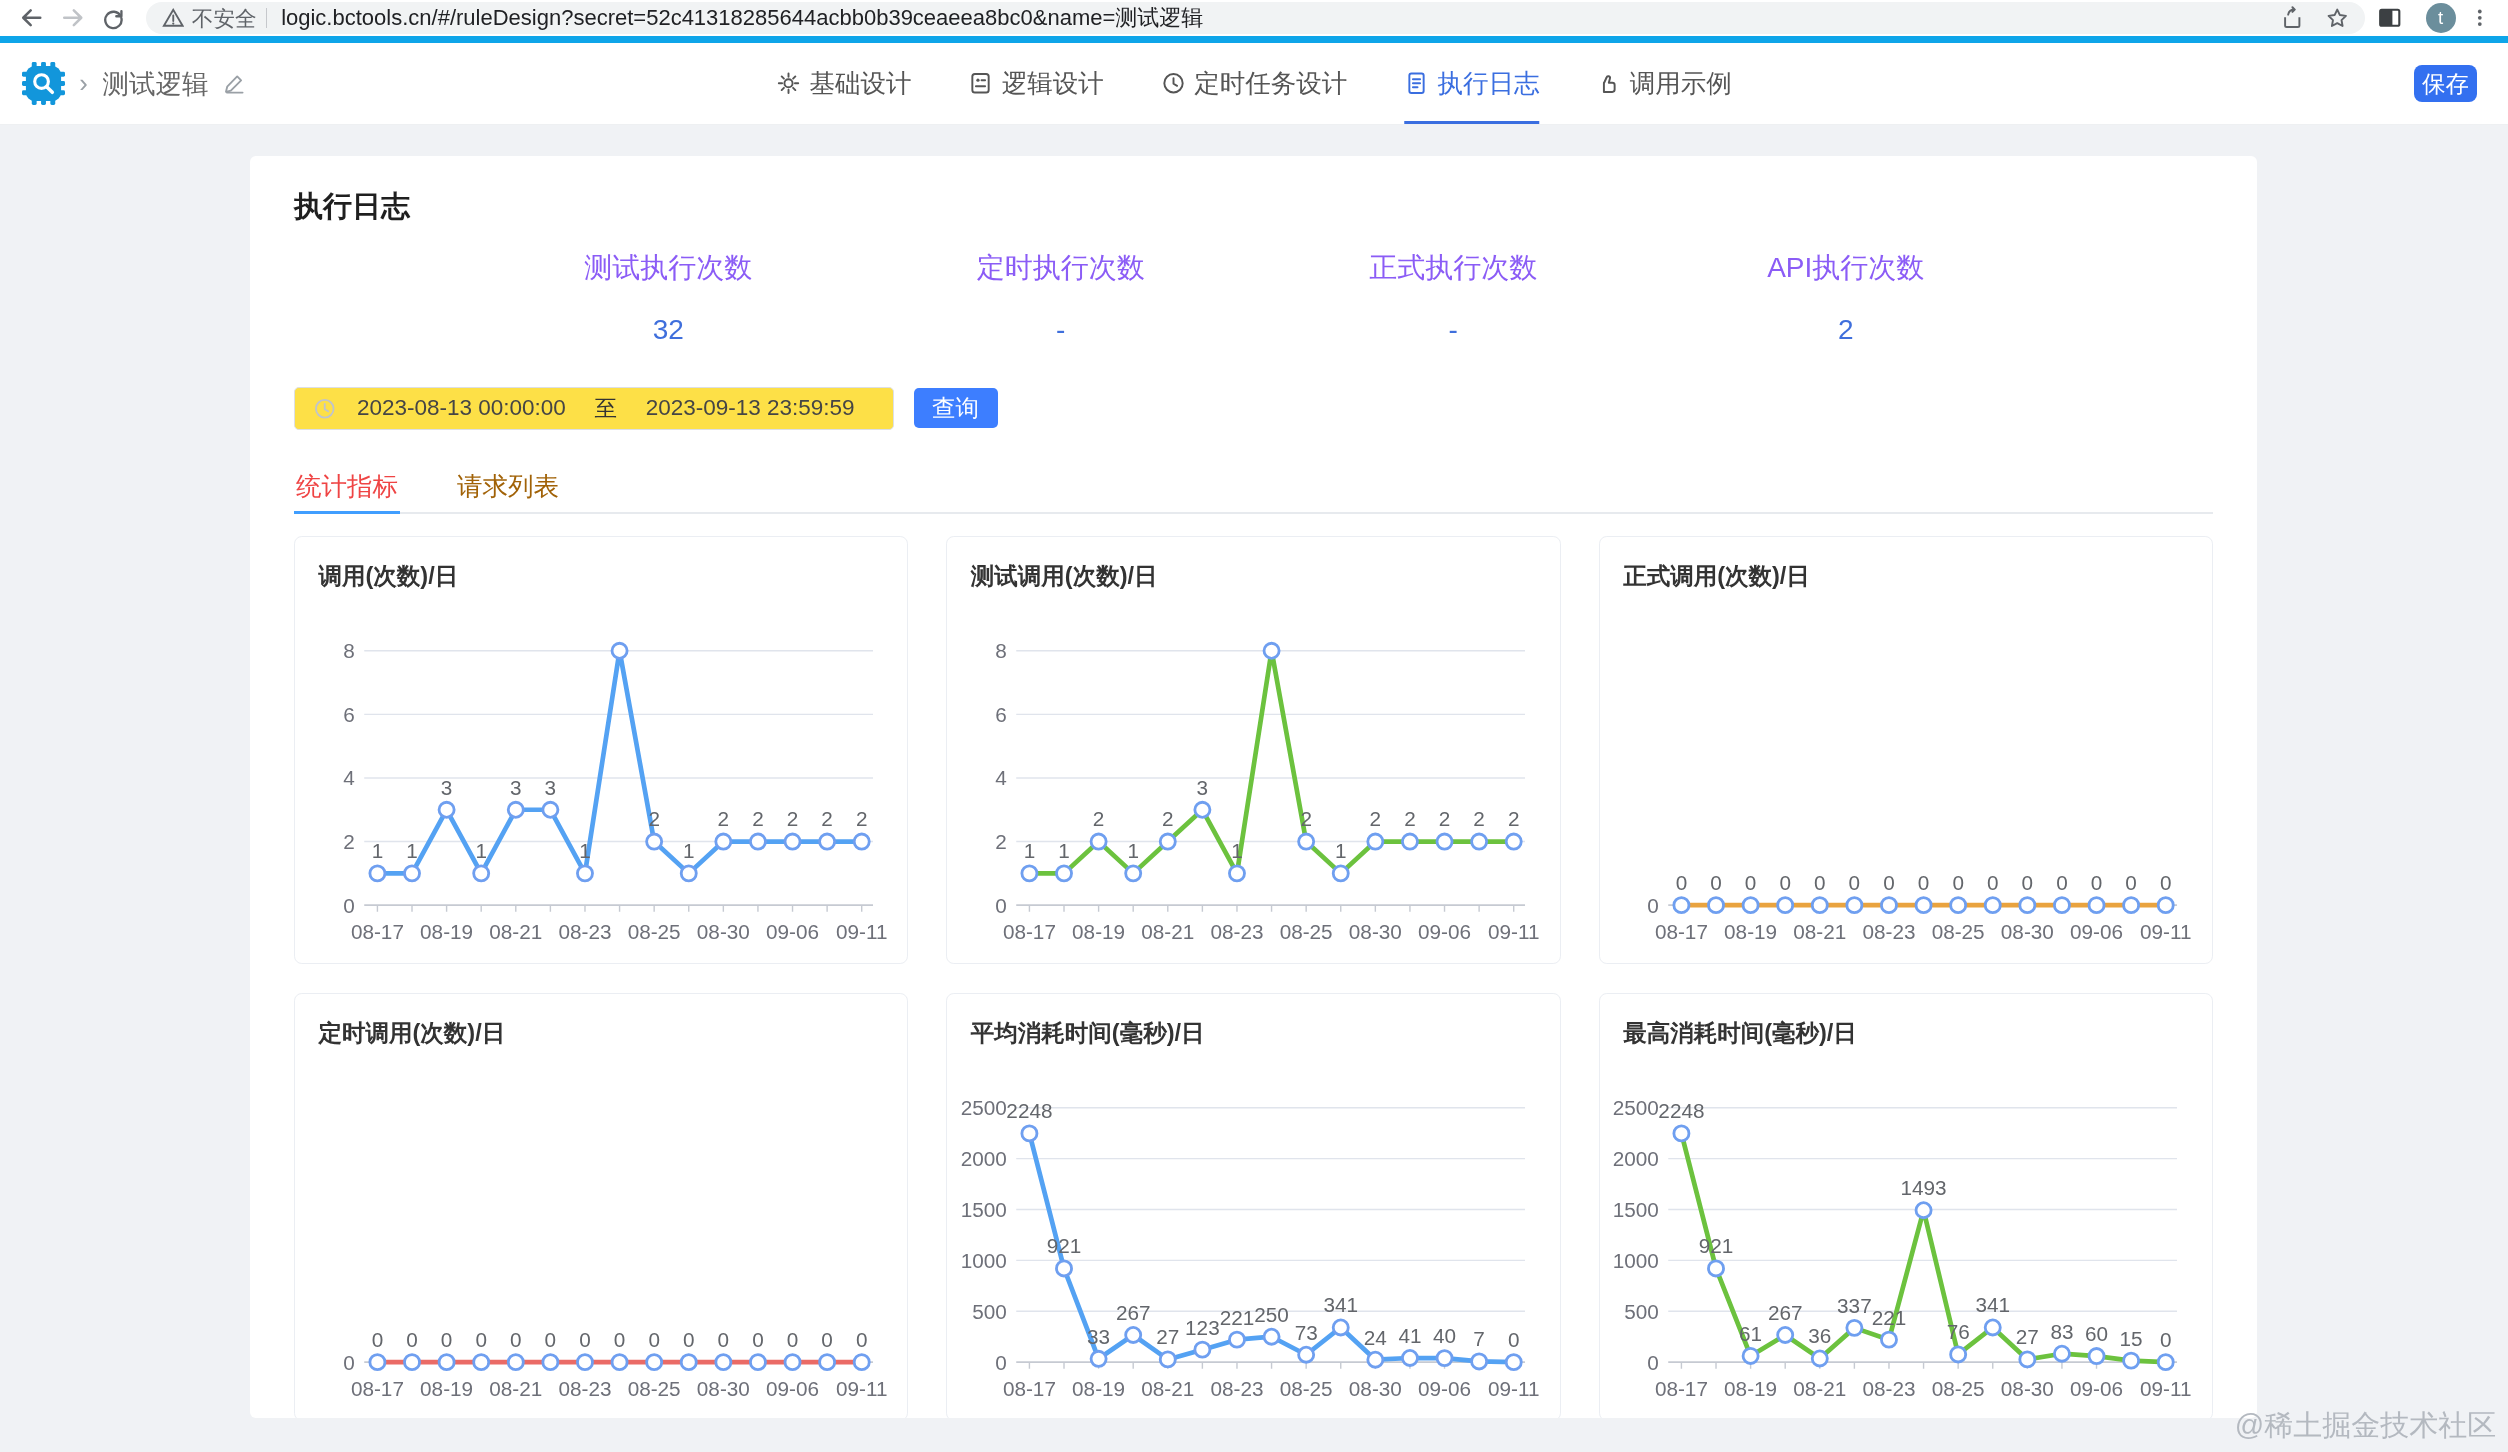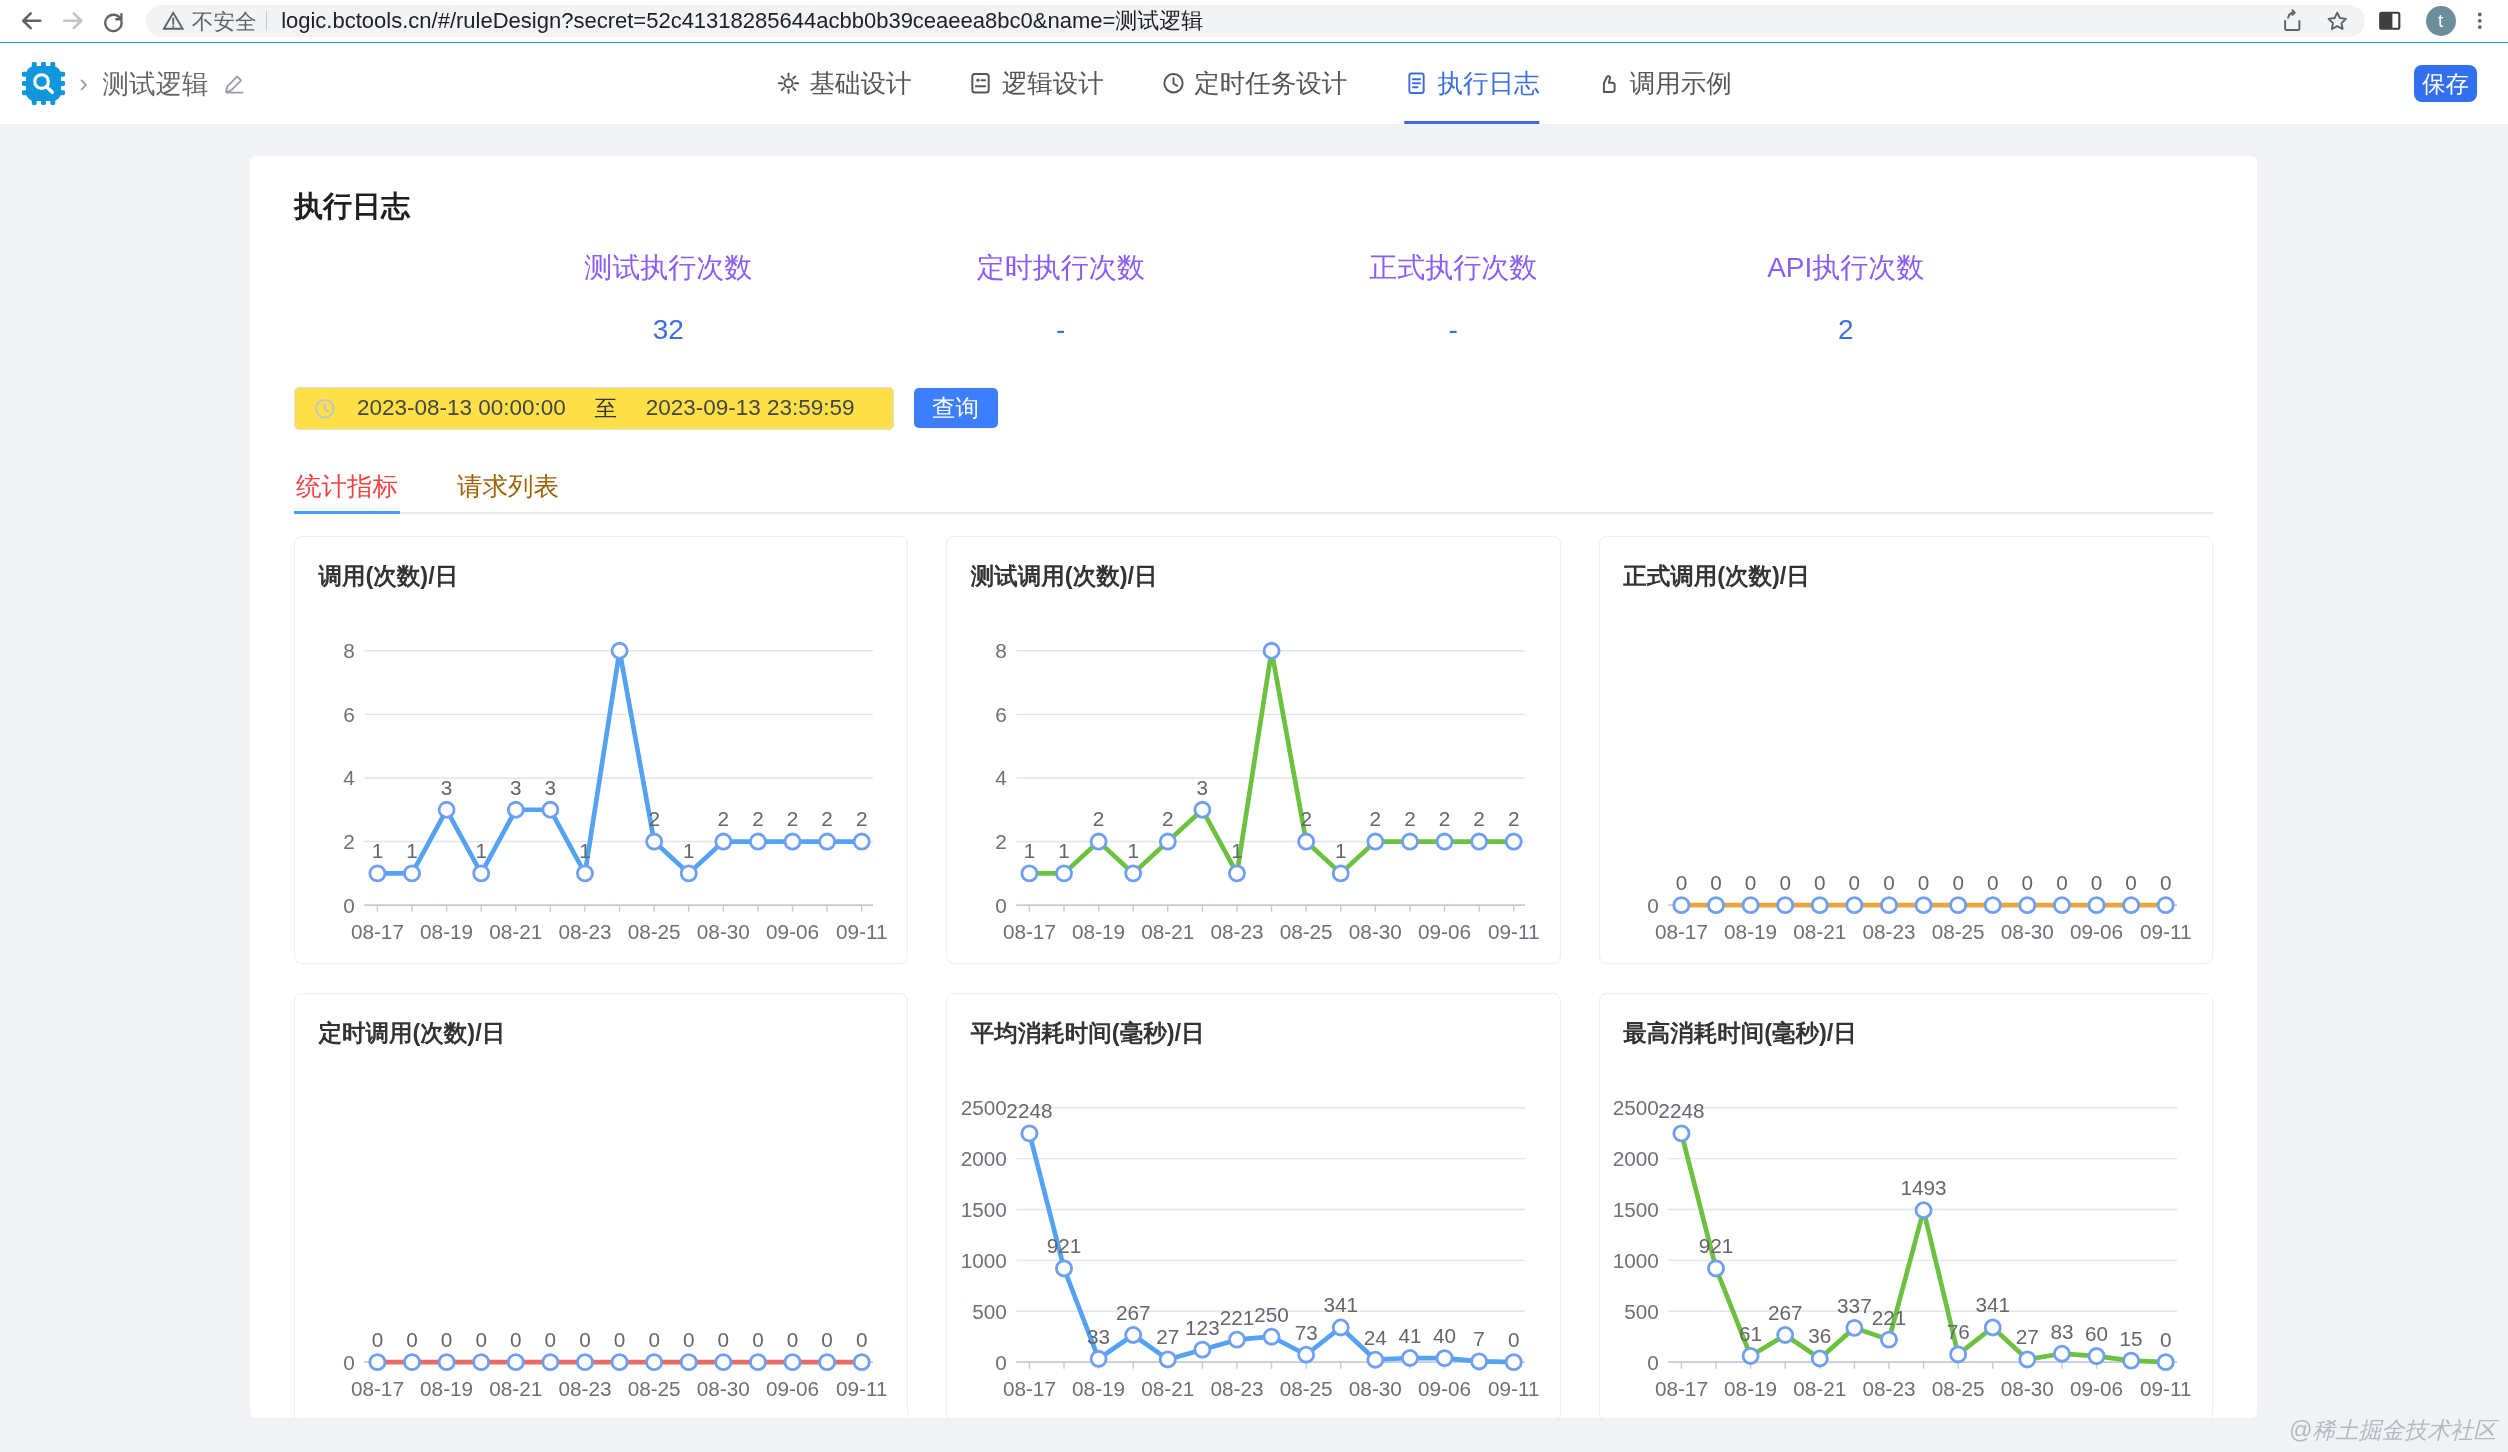--- a/index.html
+++ b/index.html
@@ -1,21 +1,21 @@
 <!DOCTYPE html>
 <html><head>
 <meta charset="utf-8">
 <style>
   * { margin:0; padding:0; box-sizing:border-box; }
   html,body { width:2508px; height:1453px; overflow:hidden; }
   body { font-family:"Liberation Sans","DejaVu Sans",sans-serif; background:#f0f2f5; }
   #page { position:relative; width:2508px; height:1453px; }
 
   
-  .chrome { height:43px; background:#ffffff; display:flex; align-items:center; padding:0 13.7px 0 17.6px; border-bottom:1px solid #0ea5e9; }
+  .chrome { height:43px; background:#ffffff; display:flex; align-items:center; padding:0 13.7px 0 17.6px; border-bottom:7px solid #0ea5e9; }
   .nav-ic { width:29px; height:29px; display:flex; align-items:center; justify-content:center; margin-right:11.8px; cursor:pointer; }
   .omnibox { flex:1; height:32px; background:#f1f3f4; border-radius:16.7px; display:flex; align-items:center; padding:0 13.7px 0 15.7px; margin:0 9.8px 0 5.9px; }
   .omni-sec { color:#5f6368; font-size:21.6px; margin:0 9.8px 0 7.8px; white-space:nowrap; }
   .omni-div { width:1px; height:19.6px; background:#c6c8cc; margin-right:13.7px; }
   .omni-url { flex:1; color:#202124; font-size:22px; white-space:nowrap; overflow:hidden; }
   .pill-ic { width:29px; height:29px; display:flex; align-items:center; justify-content:center; margin-left:15.7px; cursor:pointer; }
   .avatar { width:30px; height:30px; border-radius:50%; background:#6b8e9c; color:#fff; font-size:18.6px; display:flex; align-items:center; justify-content:center; margin:0 9.8px; cursor:pointer; }
 
   
   .appbar { position:relative; height:82px; background:#fff; display:flex; align-items:center; border-bottom:1px solid #eef0f2; }
@@ -46,21 +46,21 @@
   .subtabs { position:relative; display:flex; gap:55px; margin-top:35px; border-bottom:2px solid #e7eaee; height:49px; }
   .subtab { position:relative; font-size:25.5px; color:#a16207; cursor:pointer; padding:3.9px 2px 0 2px; }
   .subtab.active { color:#ef4444;font-family:Liberation Mono, monospace; }
   .subtab.active::after { content:""; position:absolute; left:0; right:0; bottom:-2px; height:2.9px; background:#409eff; }
 
   .charts-grid { display:grid; grid-template-columns:repeat(3,1fr); gap:29px 38px; margin-top:21.6px; }
   .chart-card { height:428px; border:1px solid #ebeef3; border-radius:7.8px; padding:23.5px 23.5px 9.8px 23.5px; overflow:hidden; background:#fff; }
   .chart-title { font-size:23.5px; font-weight:bold; color:#333; }
   .chart-card svg { display:block; width:100%; height:auto; margin-top:5.9px; font-family:"Liberation Sans","DejaVu Sans",sans-serif; }
 
-  .watermark { position:absolute; right:11.8px; bottom:5.9px; color:#b4b9c0; font-size:23px;font-style:italic; }
+  .watermark { position:absolute; right:11.8px; bottom:5.9px; color:#b4b9c0; font-size:29px; }
 </style>
 </head>
 <body>
 
 <div id="page">
 
   <div class="chrome">
     <div class="nav-ic">
       <svg width="25.5" height="25.5" viewBox="0 0 24 24">
           <path d="M20 12H5M11 5l-7 7 7 7" fill="none" stroke="#5f6368" stroke-width="2.4" stroke-linecap="round" stroke-linejoin="round"></path>

